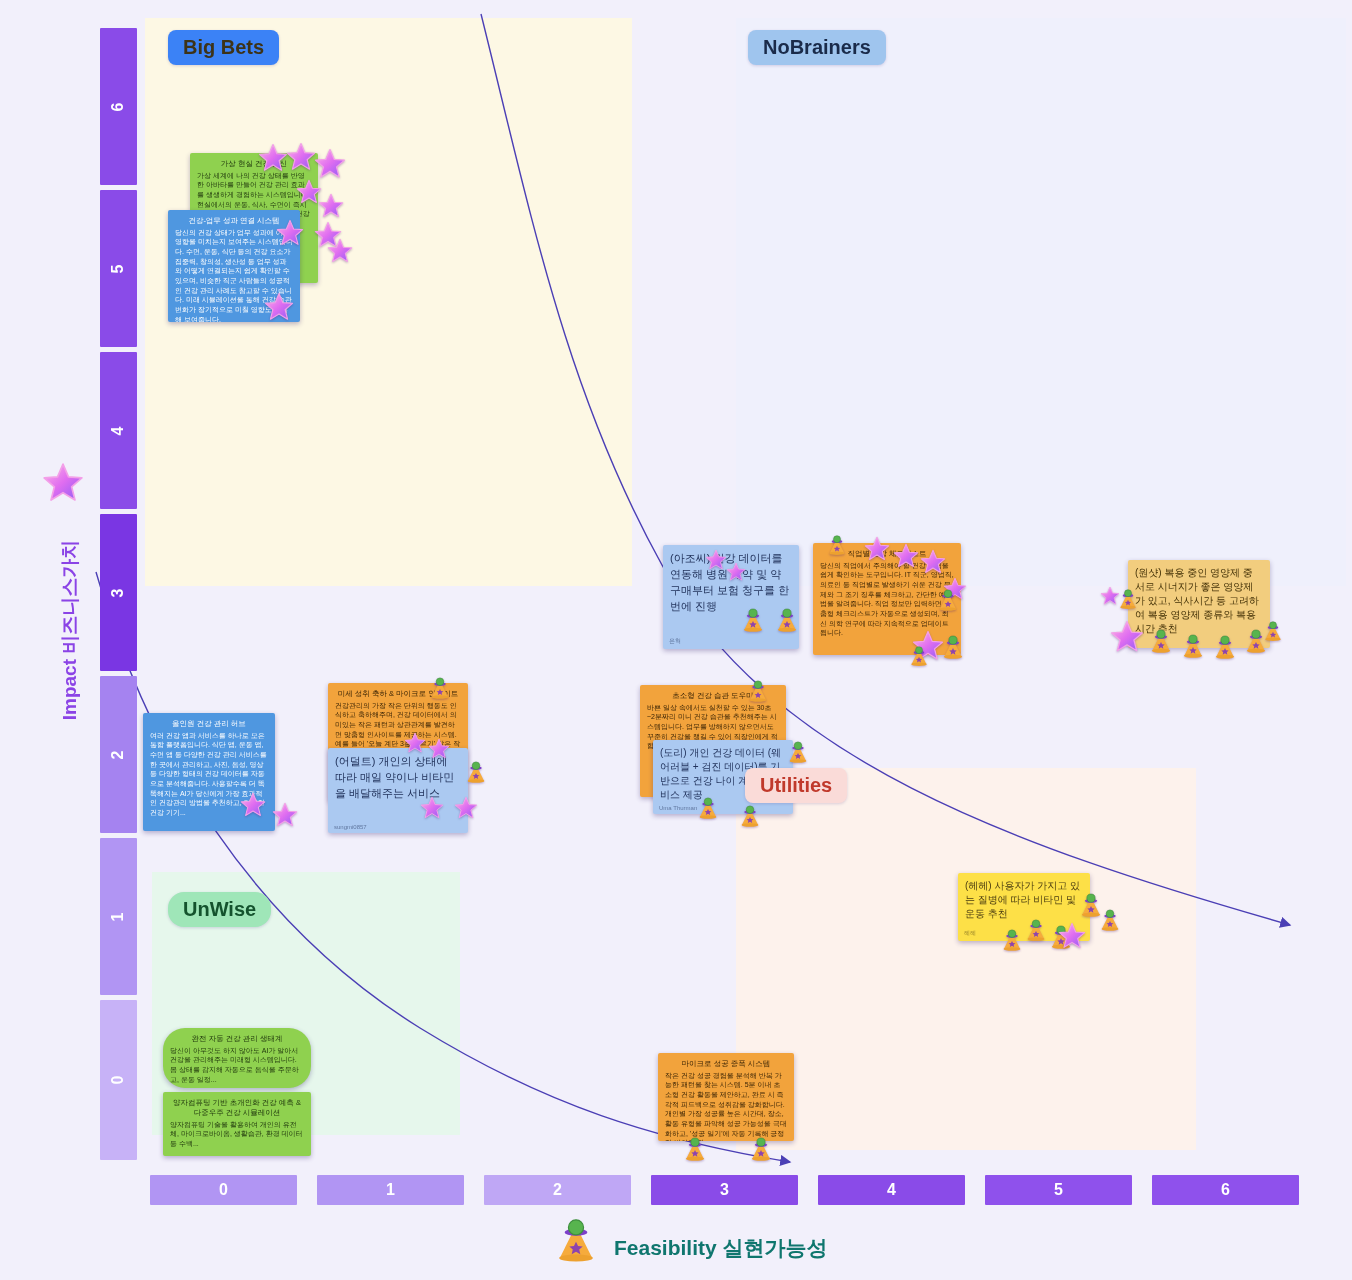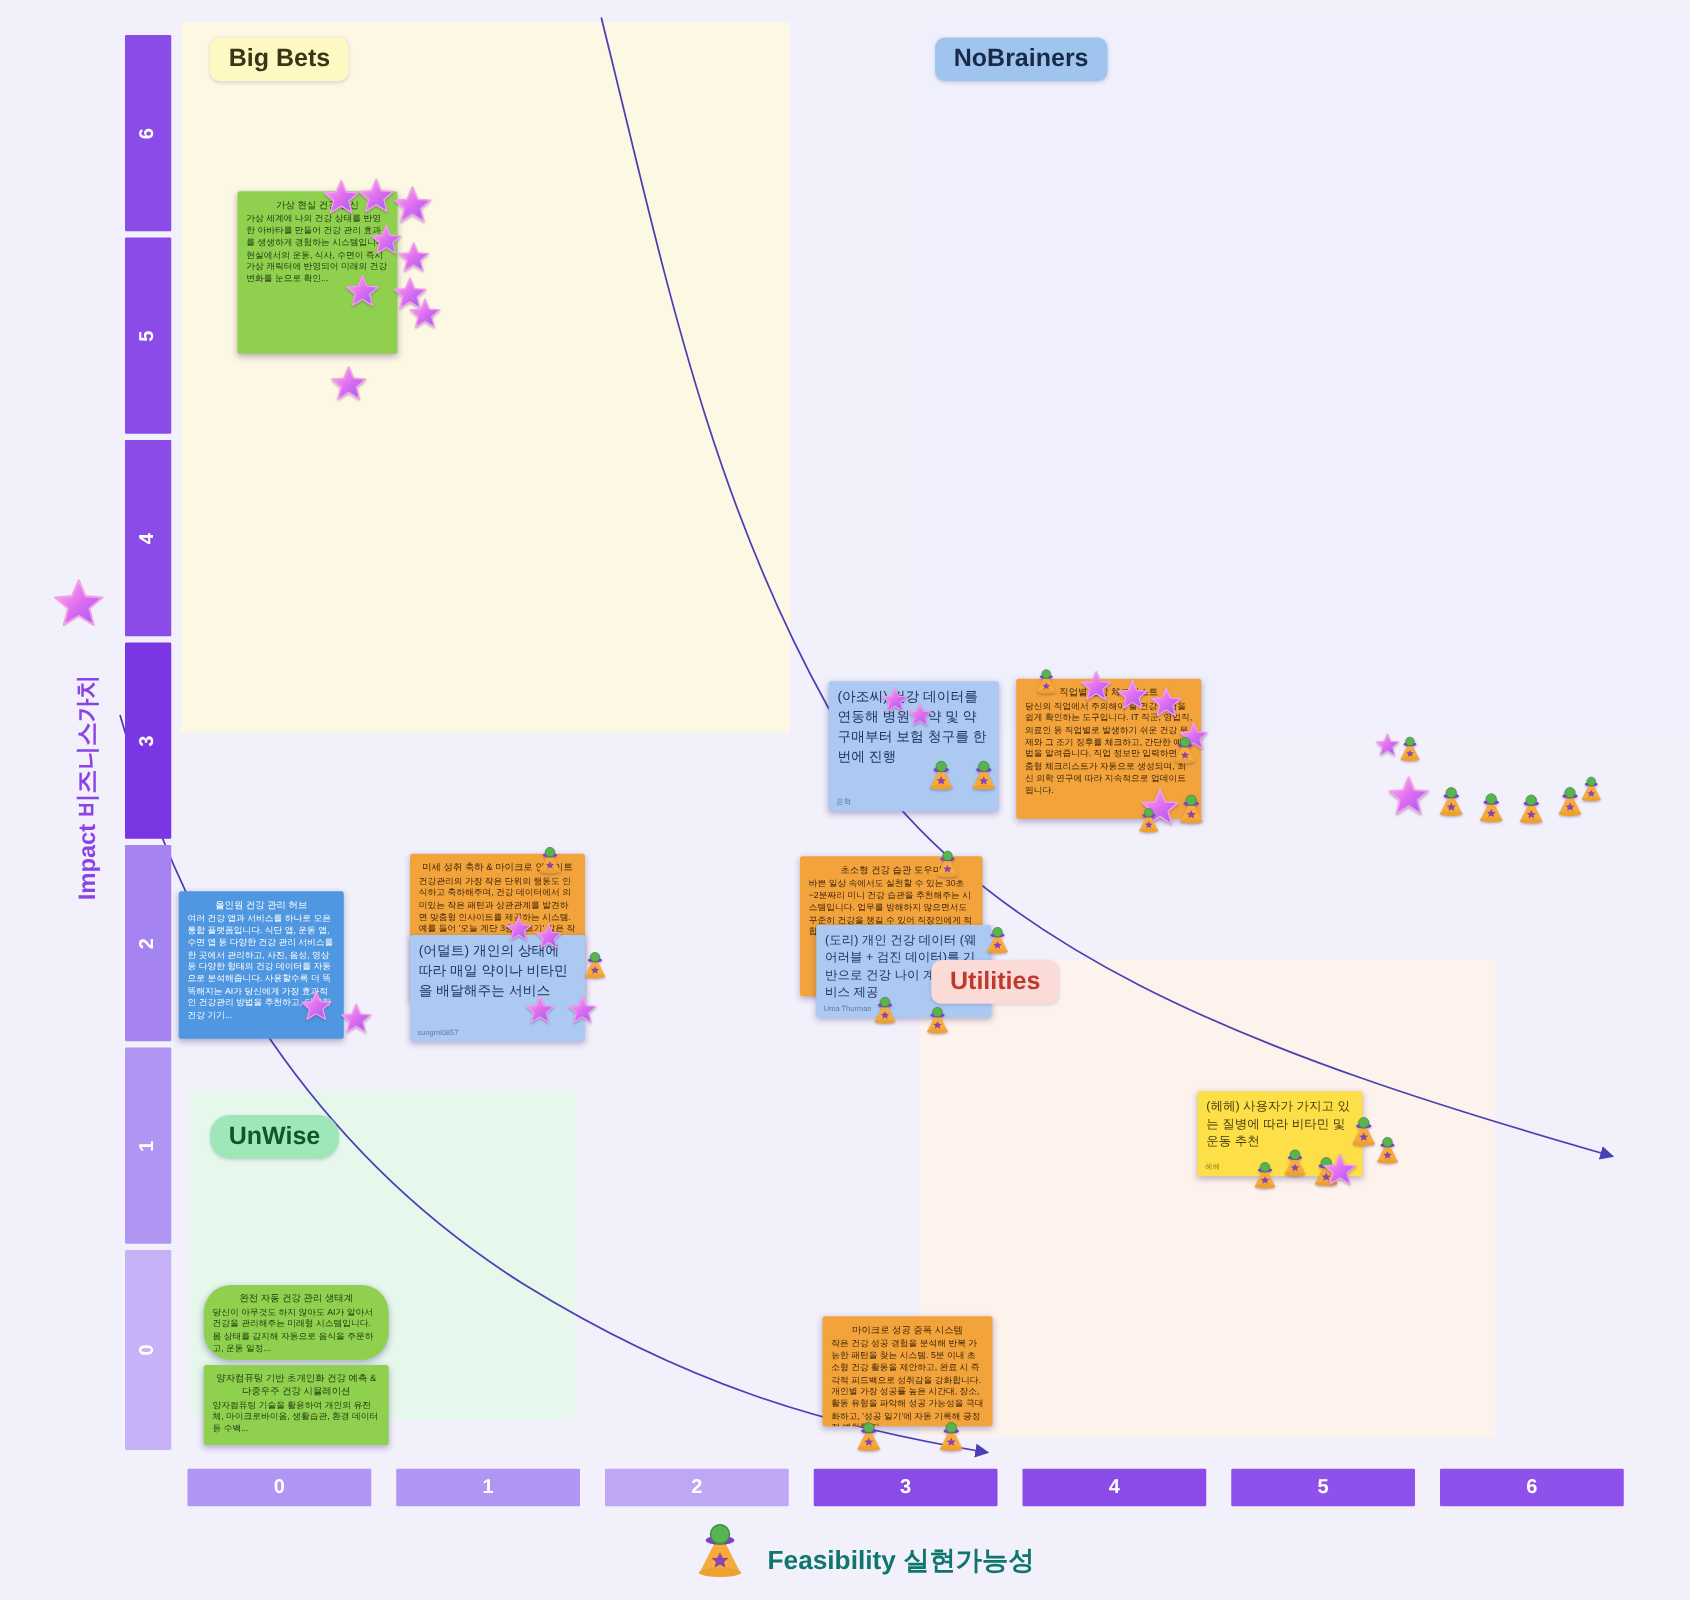--- a/index.html
+++ b/index.html
@@ -120,28 +120,35 @@
     <div class="tick tick-x" style="left: 985px; top: 1175px; width: 147px; height: 30px; background: rgb(143, 81, 236);">
       <span>5</span>
     </div>
     <div class="tick tick-x" style="left: 1152px; top: 1175px; width: 147px; height: 30px; background: rgb(143, 81, 236);">
       <span>6</span>
     </div>
     <div class="note note--green size-dense" style="left: 190px; top: 153px; width: 128px; height: 130px;">
       <div class="note-title">가상 현실 건강 분신</div>
       <div class="note-body">가상 세계에 나의 건강 상태를 반영한 아바타를 만들어 건강 관리 효과를 생생하게 경험하는 시스템입니다. 현실에서의 운동, 식사, 수면이 즉시 가상 캐릭터에 반영되어 미래의 건강 변화를 눈으로 확인...</div>
     </div>
+    <div class="note note--blue size-dense" style="left: 168px; top: 210px; width: 132px; height: 112px;">
+      <div class="note-title">건강-업무 성과 연결 시스템</div>
+      <div class="note-body">당신의 건강 상태가 업무 성과에 어떤 영향을 미치는지 보여주는 시스템입니다. 수면, 운동, 식단 등의 건강 요소가 집중력, 창의성, 생산성 등 업무 성과와 어떻게 연결되는지 쉽게 확인할 수 있으며, 비슷한 직군 사람들의 성공적인 건강 관리 사례도 참고할 수 있습니다. 미래 시뮬레이션을 통해 건강 습관 변화가 장기적으로 미칠 영향도 예측해 보여줍니다.</div>
+    </div>
     <div class="note note--lightblue size-quote" style="left: 663px; top: 545px; width: 136px; height: 104px;">
       <div class="note-body">(아조씨) 건강 데이터를 연동해 병원 예약 및 약 구매부터 보험 청구를 한번에 진행</div>
       <div class="note-author">은혁</div>
     </div>
     <div class="note note--orange size-dense" style="left: 813px; top: 543px; width: 148px; height: 112px;">
       <div class="note-title">직업별 건강 체크리스트</div>
       <div class="note-body">당신의 직업에서 주의해야 할 건강 위험을 쉽게 확인하는 도구입니다. IT 직군, 영업직, 의료인 등 직업별로 발생하기 쉬운 건강 문제와 그 조기 징후를 체크하고, 간단한 예방법을 알려줍니다. 직업 정보만 입력하면 맞춤형 체크리스트가 자동으로 생성되며, 최신 의학 연구에 따라 지속적으로 업데이트됩니다.</div>
     </div>
+    <div class="note note--tan size-quote-sm" style="left: 1128px; top: 560px; width: 142px; height: 88px;">
+      <div class="note-body">(원샷) 복용 중인 영양제 중 서로 시너지가 좋은 영양제가 있고, 식사시간 등 고려하여 복용 영양제 종류와 복용 시간 추천</div>
+    </div>
     <div class="note note--orange size-dense" style="left: 328px; top: 683px; width: 140px; height: 118px;">
       <div class="note-title">미세 성취 축하 &amp; 마이크로 인사이트</div>
       <div class="note-body">건강관리의 가장 작은 단위의 행동도 인식하고 축하해주며, 건강 데이터에서 의미있는 작은 패턴과 상관관계를 발견하면 맞춤형 인사이트를 제공하는 시스템. 예를 들어 '오늘 계단 3층 오르기' 같은 작은 목표를 달성하...</div>
     </div>
     <div class="note note--blue size-dense" style="left: 143px; top: 713px; width: 132px; height: 118px;">
       <div class="note-title">올인원 건강 관리 허브</div>
       <div class="note-body">여러 건강 앱과 서비스를 하나로 모은 통합 플랫폼입니다. 식단 앱, 운동 앱, 수면 앱 등 다양한 건강 관리 서비스를 한 곳에서 관리하고, 사진, 음성, 영상 등 다양한 형태의 건강 데이터를 자동으로 분석해줍니다. 사용할수록 더 똑똑해지는 AI가 당신에게 가장 효과적인 건강관리 방법을 추천하고, 다양한 건강 기기...</div>
     </div>
     <div class="note note--lightblue size-quote" style="left: 328px; top: 748px; width: 140px; height: 85px;">
       <div class="note-body">(어덜트) 개인의 상태에 따라 매일 약이나 비타민을 배달해주는 서비스</div>
@@ -514,17 +521,17 @@
     </div>
     <div class="sticker" style="left: 748px; top: 1136px; width: 26px; height: 26px;">
       <svg viewBox="0 0 40 40">
         <path d="M20 8 L6.5 35 L33.5 35 Z" fill="#f6ab3c"></path>
         <ellipse cx="20" cy="35" rx="14" ry="3" fill="#eda12f"></ellipse>
         <ellipse cx="20" cy="13.5" rx="9.5" ry="3" fill="#7d3fc9"></ellipse>
         <circle cx="20" cy="9.5" r="6.3" fill="#57b44e" stroke="#3f8f3f" stroke-width="1"></circle>
         <path d="M20 21.5 L21.7 25.1 L25.6 25.4 L22.7 28 L23.6 31.8 L20 29.7 L16.4 31.8 L17.3 28 L14.4 25.4 L18.3 25.1 Z" fill="#8e44ad"></path>
       </svg>
     </div>
-    <div class="badge" style="left: 168px; top: 30px; background: #fef9c3; color: rgb(61, 51, 24);">Big Bets</div>
+    <div class="badge" style="left: 168px; top: 30px; background: #3b82f6; color: rgb(61, 51, 24);">Big Bets</div>
     <div class="badge" style="left: 748px; top: 30px; background: rgb(159, 197, 238); color: rgb(26, 43, 74);">NoBrainers</div>
     <div class="badge" style="left: 168px; top: 892px; background: rgb(159, 230, 184); color: rgb(20, 83, 45); border-radius: 16px;">UnWise</div>
     <div class="badge" style="left: 745px; top: 768px; background: rgb(250, 219, 216); color: rgb(192, 57, 43);">Utilities</div>
   </div>
 
 </body></html>

